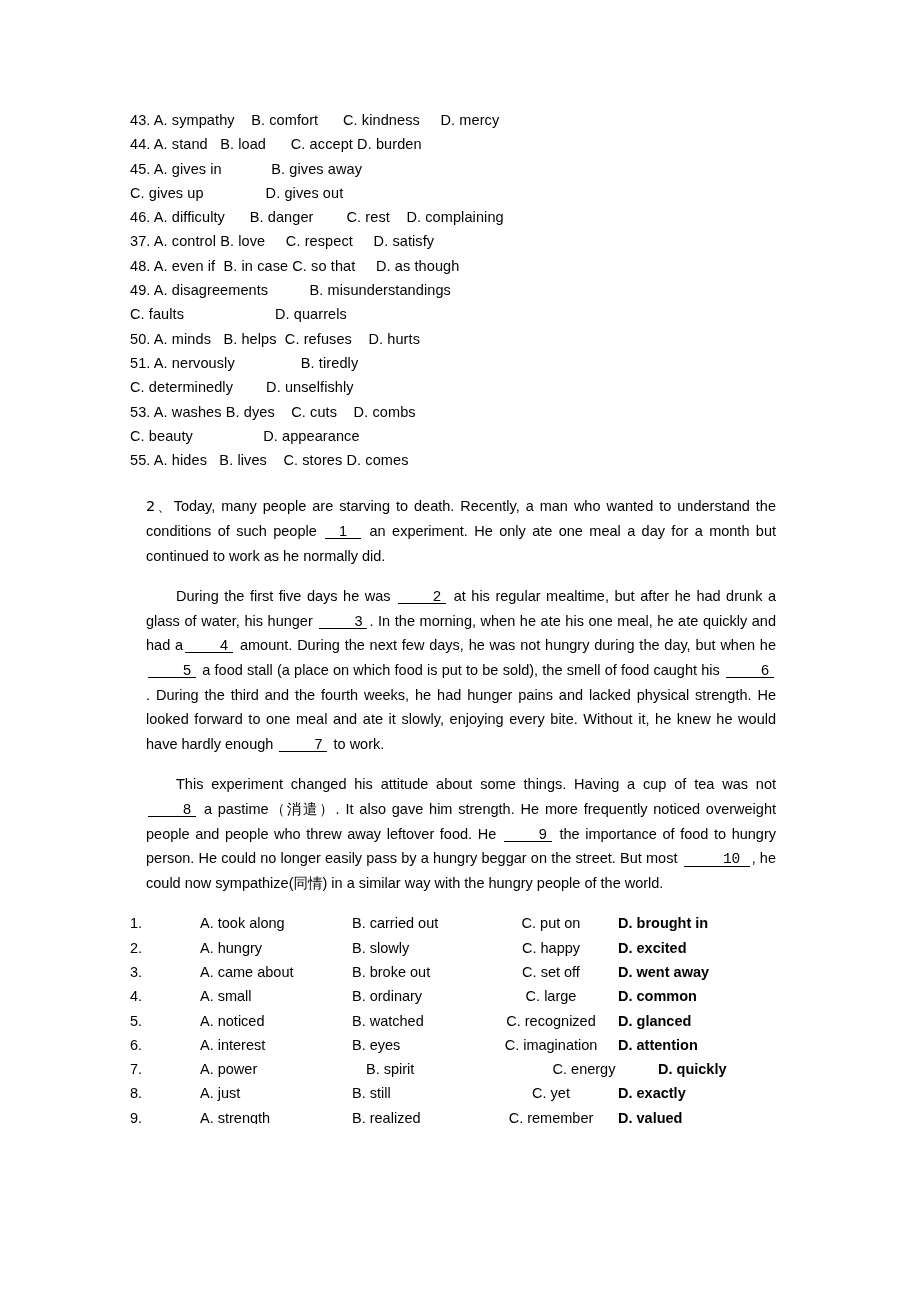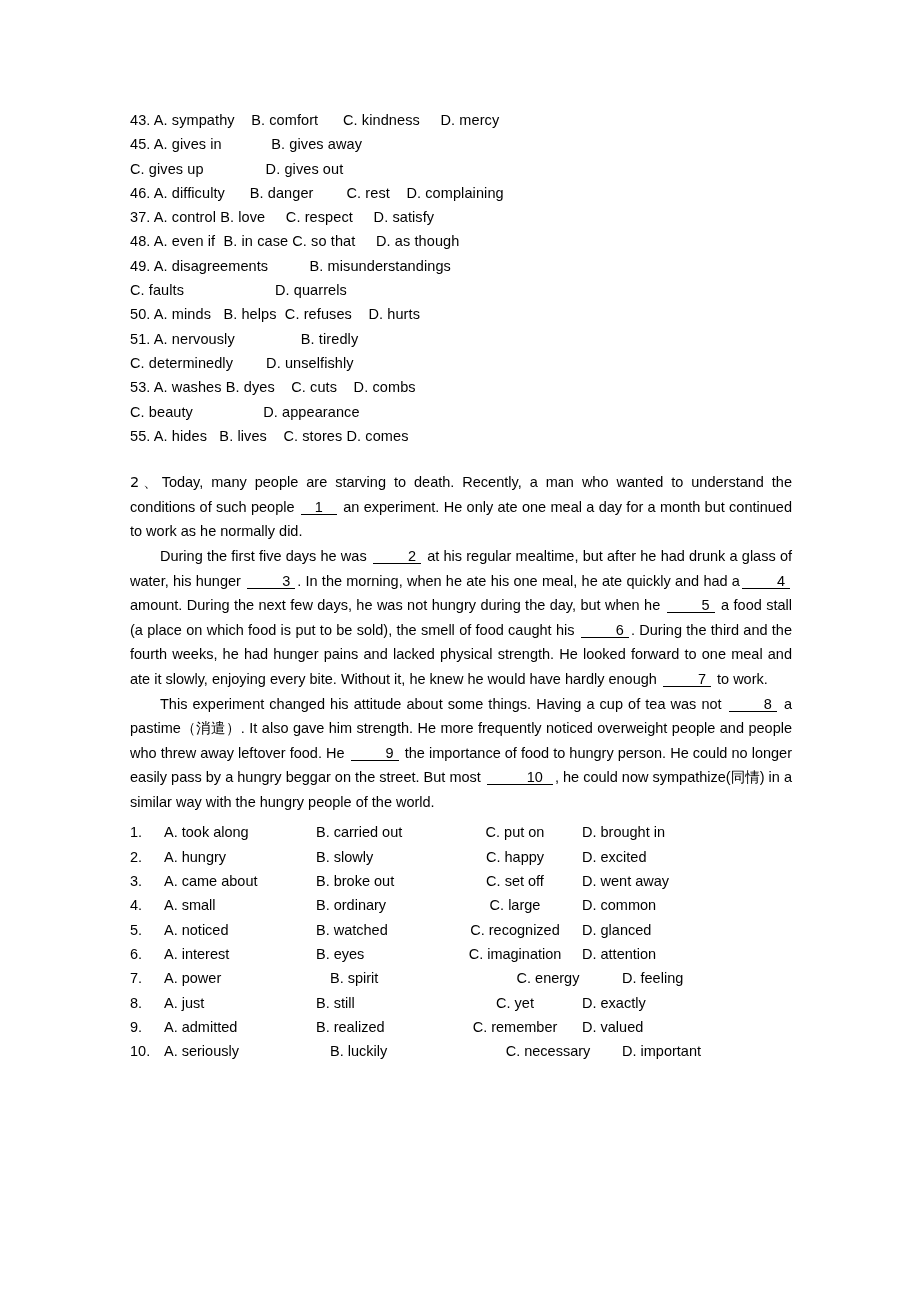--- a/index.html
+++ b/index.html
@@ -28,68 +28,69 @@
     white-space: pre;
     letter-spacing: 0.1px;
   }
   .passage {
     margin-top: 22px;
     font-size: 14.5px;
     line-height: 24.6px;
     text-align: justify;
   }
   .passage p {
-    margin: 0;
+    margin: 16px;
   }
   .indent {
     text-indent: 30px;
   }
   .blank {
     display: inline-block;
     text-align: center;
     border-bottom: 1px solid #000;
     min-width: 18px;
     padding: 0 5px;
     line-height: 14px;
     margin: 0 2px;
   }
   .blank.w1 { min-width: 26px; }
   .blank.w2 { min-width: 14px; }
   .blank.w3 { min-width: 30px; }
   .blank.w4 { min-width: 34px; }
-  .blank.w6 { min-width: 56px; }
+  .blank.w6 { min-width: 56px; font-family: Liberation Mono, monospace; }
   .ansblock {
     margin-top: 6px;
     font-size: 14.5px;
     line-height: 24.3px;
   }
   .ansrow {
     display: flex;
     white-space: pre;
   }
   .ansrow .num {
     width: 34px;
     flex: 0 0 34px;
   }
-  .ansrow .a { flex: 0 0 152px; }
+  .ansrow .a { flex: 0 0 152px; margin-left: 36px; }
   .ansrow .b { flex: 0 0 132px; }
   .ansrow .c { flex: 0 0 134px; text-align: center; }
-  .ansrow .d { flex: 0 0 auto; }
+  .ansrow .d { flex: 0 0 auto; font-weight: bold; }
   .ansrow.sp .a { flex: 0 0 166px; }
   .ansrow.sp .b { flex: 0 0 144px; }
   .ansrow.sp .c { flex: 0 0 148px; }
   .zh { font-family: "DejaVu Sans", sans-serif; }
 </style>
 </head>
 <body>
 
 <div class="page">
 
   <div class="opt-block">
     <div class="opt-line">43. A. sympathy    B. comfort      C. kindness     D. mercy</div>
+    <div class="opt-line">44. A. stand   B. load      C. accept D. burden</div>
     <div class="opt-line">45. A. gives in            B. gives away</div>
     <div class="opt-line">C. gives up               D. gives out</div>
     <div class="opt-line">46. A. difficulty      B. danger        C. rest    D. complaining</div>
     <div class="opt-line">37. A. control B. love     C. respect     D. satisfy</div>
     <div class="opt-line">48. A. even if  B. in case C. so that     D. as though</div>
     <div class="opt-line">49. A. disagreements          B. misunderstandings</div>
     <div class="opt-line">C. faults                      D. quarrels</div>
     <div class="opt-line">50. A. minds   B. helps  C. refuses    D. hurts</div>
     <div class="opt-line">51. A. nervously                B. tiredly</div>
     <div class="opt-line">C. determinedly        D. unselfishly</div>
@@ -147,32 +148,32 @@
       <span class="a">A. interest</span>
       <span class="b">B. eyes</span>
       <span class="c">C. imagination</span>
       <span class="d">D. attention</span>
     </div>
     <div class="ansrow sp">
       <span class="num">7.</span>
       <span class="a">A. power</span>
       <span class="b">B. spirit</span>
       <span class="c">C. energy</span>
-      <span class="d">D. feeling</span>
+      <span class="d">D. quickly</span>
     </div>
     <div class="ansrow">
       <span class="num">8.</span>
       <span class="a">A. just</span>
       <span class="b">B. still</span>
       <span class="c">C. yet</span>
       <span class="d">D. exactly</span>
     </div>
     <div class="ansrow">
       <span class="num">9.</span>
-      <span class="a">A. admitted</span>
+      <span class="a">A. strength</span>
       <span class="b">B. realized</span>
       <span class="c">C. remember</span>
       <span class="d">D. valued</span>
     </div>
     <div class="ansrow sp">
       <span class="num">10.</span>
       <span class="a">A. seriously</span>
       <span class="b">B. luckily</span>
       <span class="c">C. necessary</span>
       <span class="d">D. important</span>

